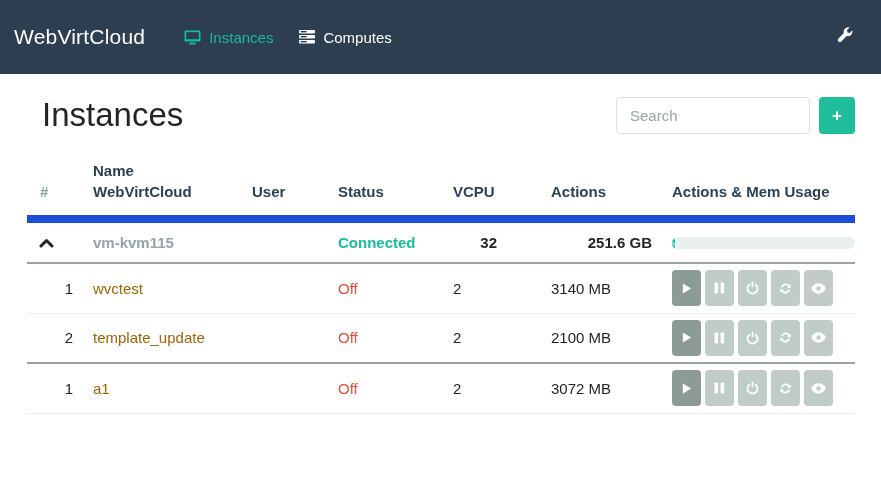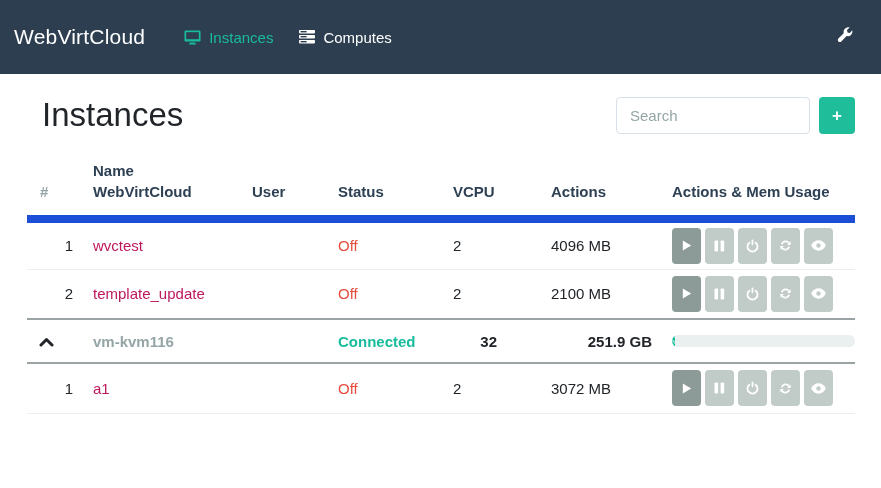--- a/index.html
+++ b/index.html
@@ -84,21 +84,21 @@
   tr.b-dark  td { border-bottom:2px solid #9aa4a5; }
   tr.b-light td { border-bottom:1px solid #eceff0; }
 
   tr.host-row td { height:44px; }
   tr.inst-row td { height:50px; }
 
   .chev-cell { padding-left:12px; }
   .chev { display:inline-block; cursor:pointer; line-height:0; }
 
   .host-name { color:#95a5a6; font-weight:bold; text-decoration:none; cursor:pointer; }
-  .inst-name { color:#be185d; text-decoration:none; cursor:pointer; }
+  .inst-name { color:#a16207; text-decoration:none; cursor:pointer; }
   .inst-num  { text-align:right; padding-right:20px; color:#212529; }
 
   .st-connected { color:#18BC9C; font-weight:bold; }
   .st-off { color:#E74C3C;margin-left:40px; }
 
   .host-vcpu { text-align:right; padding-right:54px; font-weight:bold; color:#212529; }
   .host-mem  { text-align:right; padding-right:20px; font-weight:bold; color:#212529; }
 
   .progress {
     width:183px; height:12px; border-radius:7px;
@@ -188,28 +188,47 @@
       </th>
       <th>User</th>
       <th>Status</th>
       <th>VCPU</th>
       <th>Actions</th>
       <th>Actions &amp; Mem Usage</th>
     </tr>
   </thead>
   <tbody>
 
+    <tr class="host-row b-dark">
+      <td class="chev-cell">
+        <span class="chev">
+          <svg width="15" height="10" viewBox="0 0 15 10">
+            <path d="M2 8 L7.5 2.5 L13 8" fill="none" stroke="#212529" stroke-width="3" stroke-linecap="round" stroke-linejoin="round"></path>
+          </svg>
+        </span>
+      </td>
+      <td><a class="host-name">vm-kvm115</a></td>
+      <td></td>
+      <td class="st-connected">Connected</td>
+      <td class="host-vcpu">32</td>
+      <td class="host-mem">251.6 GB</td>
+      <td>
+        <div class="progress">
+          <div class="progress-bar" style="width: 1.6%;"></div>
+        </div>
+      </td>
+    </tr>
 
     <tr class="inst-row b-light">
       <td class="inst-num">1</td>
       <td><a class="inst-name">wvctest</a></td>
       <td></td>
       <td class="st-off">Off</td>
       <td>2</td>
-      <td>4096 MB</td>
+      <td>3140 MB</td>
       <td>
         <div class="btn-group">
           <button class="abtn on">
             <span>
                 <svg width="13" height="13" viewBox="0 0 14 14">
                   <path d="M3 1.5 L12 7 L3 12.5 Z" fill="#ffffff"></path>
                 </svg>
               </span>
           </button>
           <button class="abtn dis">
@@ -291,39 +310,20 @@
                 <svg width="15" height="11" viewBox="0 0 16 11">
                   <path d="M8 0C4.5 0 1.6 2.2.2 5.5 1.6 8.8 4.5 11 8 11s6.4-2.2 7.8-5.5C14.4 2.2 11.5 0 8 0z" fill="#ffffff"></path>
                   <circle cx="8" cy="5.5" r="2.4" fill="#c1cbc8"></circle>
                 </svg>
               </span>
           </button>
         </div>
       </td>
     </tr>
 
-    <tr class="host-row b-dark">
-      <td class="chev-cell">
-        <span class="chev">
-          <svg width="15" height="10" viewBox="0 0 15 10">
-            <path d="M2 8 L7.5 2.5 L13 8" fill="none" stroke="#212529" stroke-width="3" stroke-linecap="round" stroke-linejoin="round"></path>
-          </svg>
-        </span>
-      </td>
-      <td><a class="host-name">vm-kvm116</a></td>
-      <td></td>
-      <td class="st-connected">Connected</td>
-      <td class="host-vcpu">32</td>
-      <td class="host-mem">251.9 GB</td>
-      <td>
-        <div class="progress">
-          <div class="progress-bar" style="width: 1.6%;"></div>
-        </div>
-      </td>
-    </tr>
 
     <tr class="inst-row b-light">
       <td class="inst-num">1</td>
       <td><a class="inst-name">a1</a></td>
       <td></td>
       <td class="st-off">Off</td>
       <td>2</td>
       <td>3072 MB</td>
       <td>
         <div class="btn-group">

